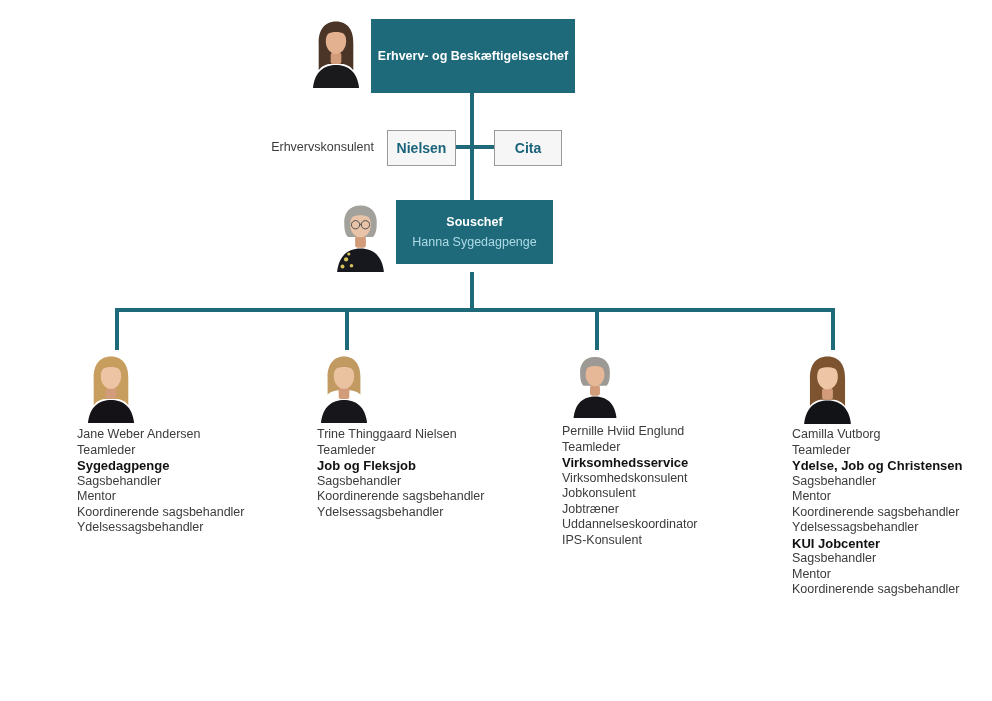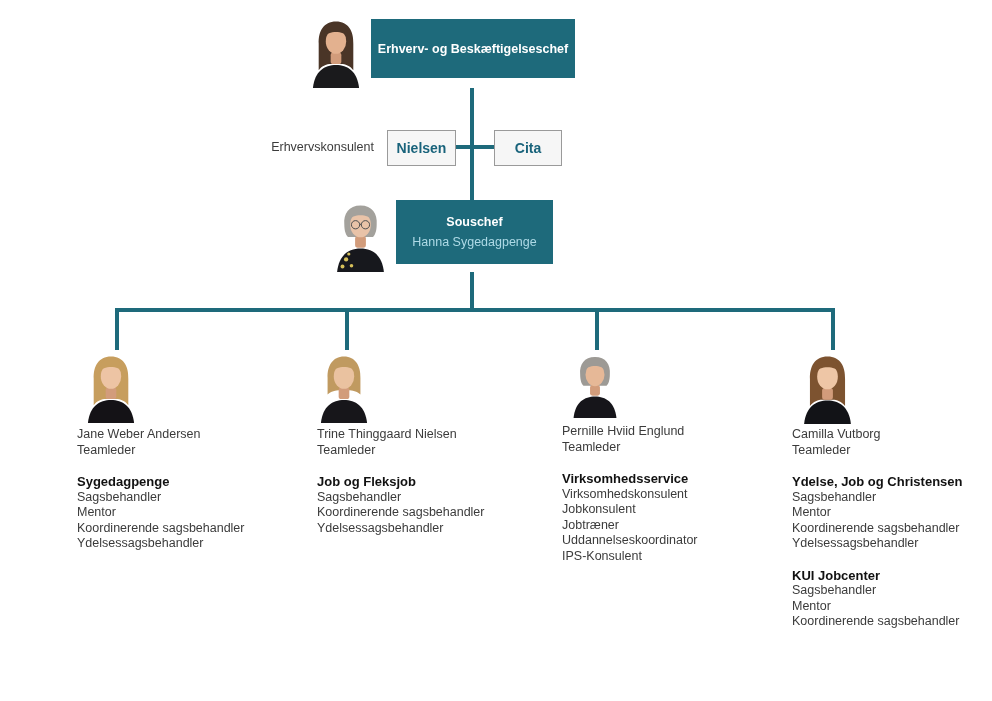--- a/index.html
+++ b/index.html
@@ -20,21 +20,21 @@
     background:#F6F6F6;border:1px solid #9a9a9a;color:#19637B;
     font-weight:bold;font-size:14px;display:flex;align-items:center;justify-content:center;
   }
   
   .line{background:#1E6A7B;}
   
   .side-label{font-size:12.5px;line-height:15.5px;color:#3b3b3b;}
   
   .branch{font-size:12.5px;line-height:15.5px;color:#3b3b3b;}
   .person-name,.person-role{white-space:nowrap;}
-  .section{margin-top:16px;}
+  .section{}
   .section-heading{font-weight:bold;font-size:13px;color:#111111;white-space:nowrap;}
   .section-item{white-space:nowrap;}
   .photo{display:block;}
   .photo svg{display:block;width:100%;height:100%;}
 </style>
 </head>
 <body>
 
 <div id="canvas">
 
@@ -49,21 +49,21 @@
 
   <div class="abs photo" style="left:300px;top:17px;width:72px;height:71px;">
       <svg viewBox="0 0 60 80" preserveAspectRatio="xMidYMax meet" xmlns="http://www.w3.org/2000/svg">
         <path d="M30 5 C16 5 10 16 10.5 30 L10.5 60 C14 55 20 53 24 53 L36 53 C40 53 46 55 49.5 60 L49.5 30 C50 16 44 5 30 5 Z" fill="#4a3527"></path>
         <path d="M4 80 C6 61 17 54 30 54 C43 54 54 61 56 80 Z" fill="#1a1a1c"></path>
         <rect x="24" y="40" width="12" height="13" rx="3" fill="#d29c7b"></rect>
         <ellipse cx="30" cy="27.5" rx="11.5" ry="14" fill="#e3b18f"></ellipse>
         <path d="M30 7 C21 7 16.5 14 17 23 C21 15 39 15 43 23 C43.5 14 39 7 30 7 Z" fill="#4a3527"></path>
       </svg>
     </div>
-  <div class="abs teal-box" style="left:371px;top:19px;width:204px;height:59px;gap:47px;">
+  <div class="abs teal-box" style="left:371px;top:19px;width:204px;height:74px;gap:47px;">
     <div class="box-title">Erhverv- og Beskæftigelseschef</div>
   </div>
 
   <div class="abs side-label" style="left:240px;top:140px;width:134px;text-align:right;">Erhvervskonsulent</div>
   <div class="abs gray-box" style="left:387px;top:130px;width:67px;height:34px;">Nielsen</div>
   <div class="abs gray-box" style="left:494px;top:130px;width:66px;height:34px;">Cita</div>
 
   <div class="abs photo" style="left:325px;top:200px;width:71px;height:72px;">
       <svg viewBox="0 0 60 80" preserveAspectRatio="xMidYMax meet" xmlns="http://www.w3.org/2000/svg">
         <path d="M30 6 C17 6 11 15 12 27 C12 35 14 39 16 41 L44 41 C46 39 48 35 48 27 C49 15 43 6 30 6 Z" fill="#a3a19c"></path>

